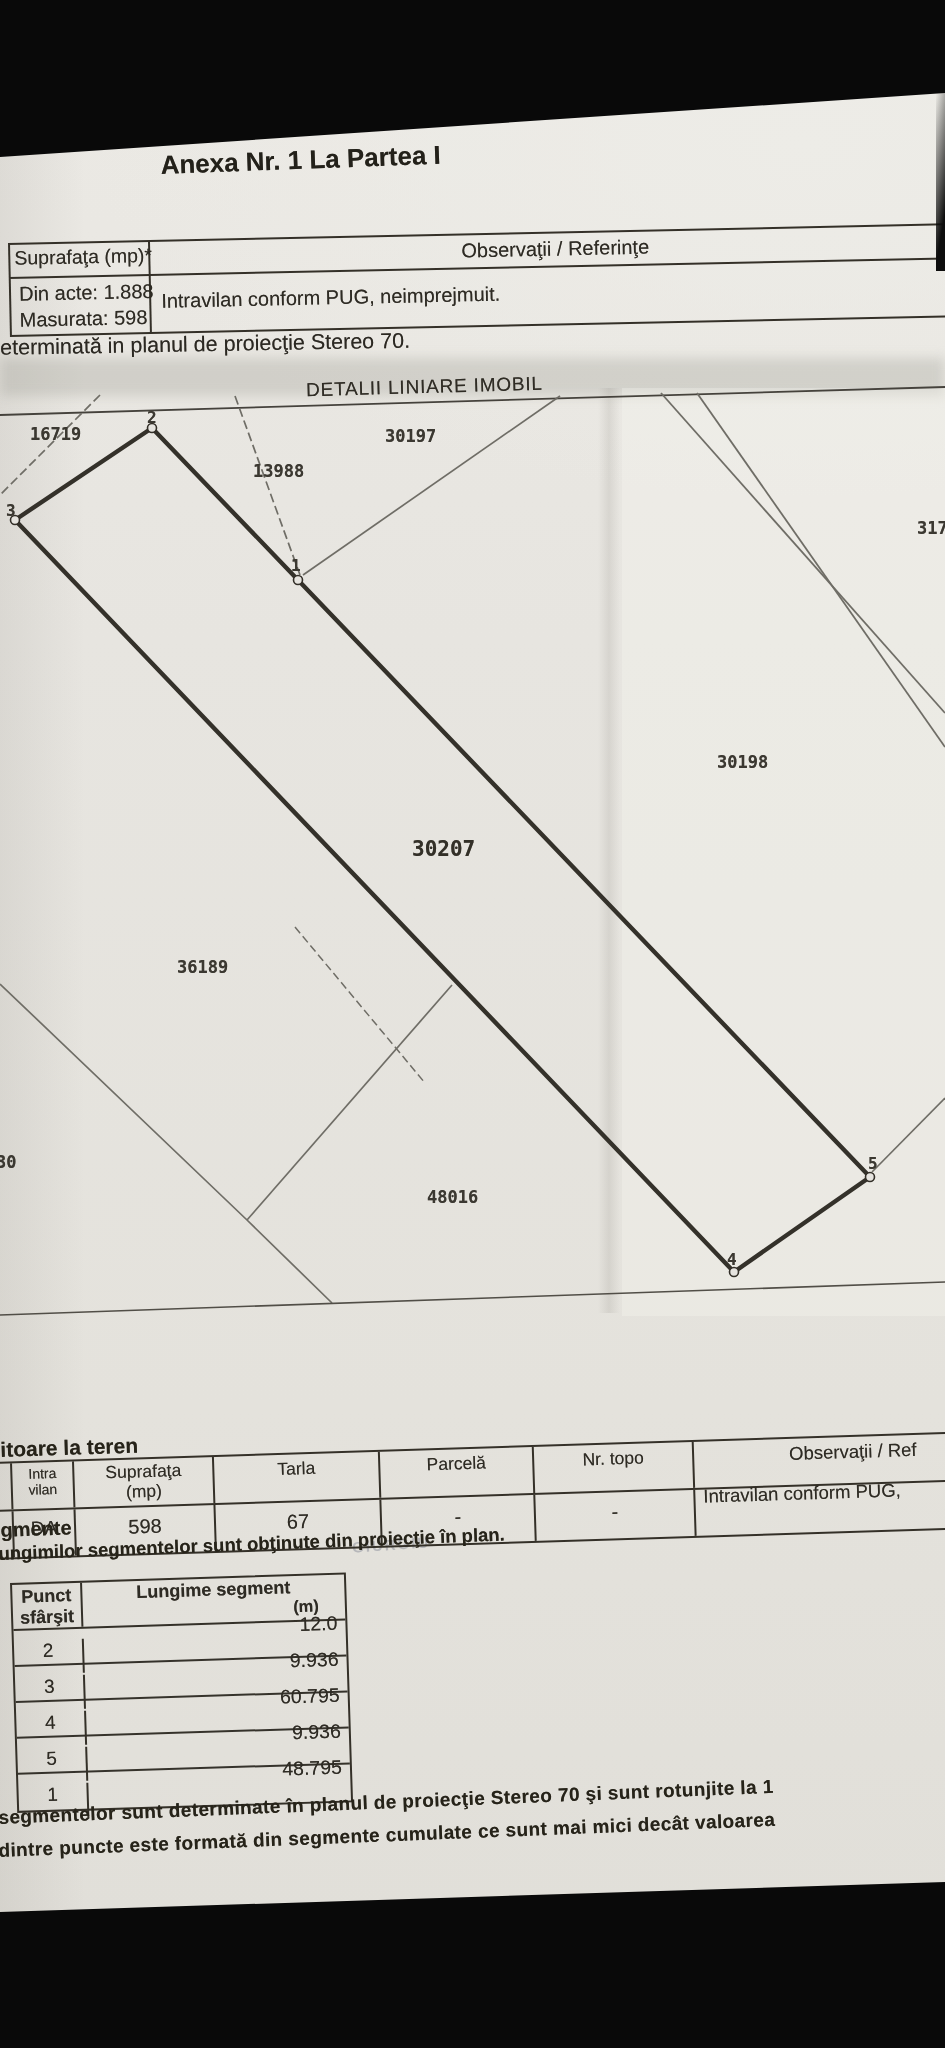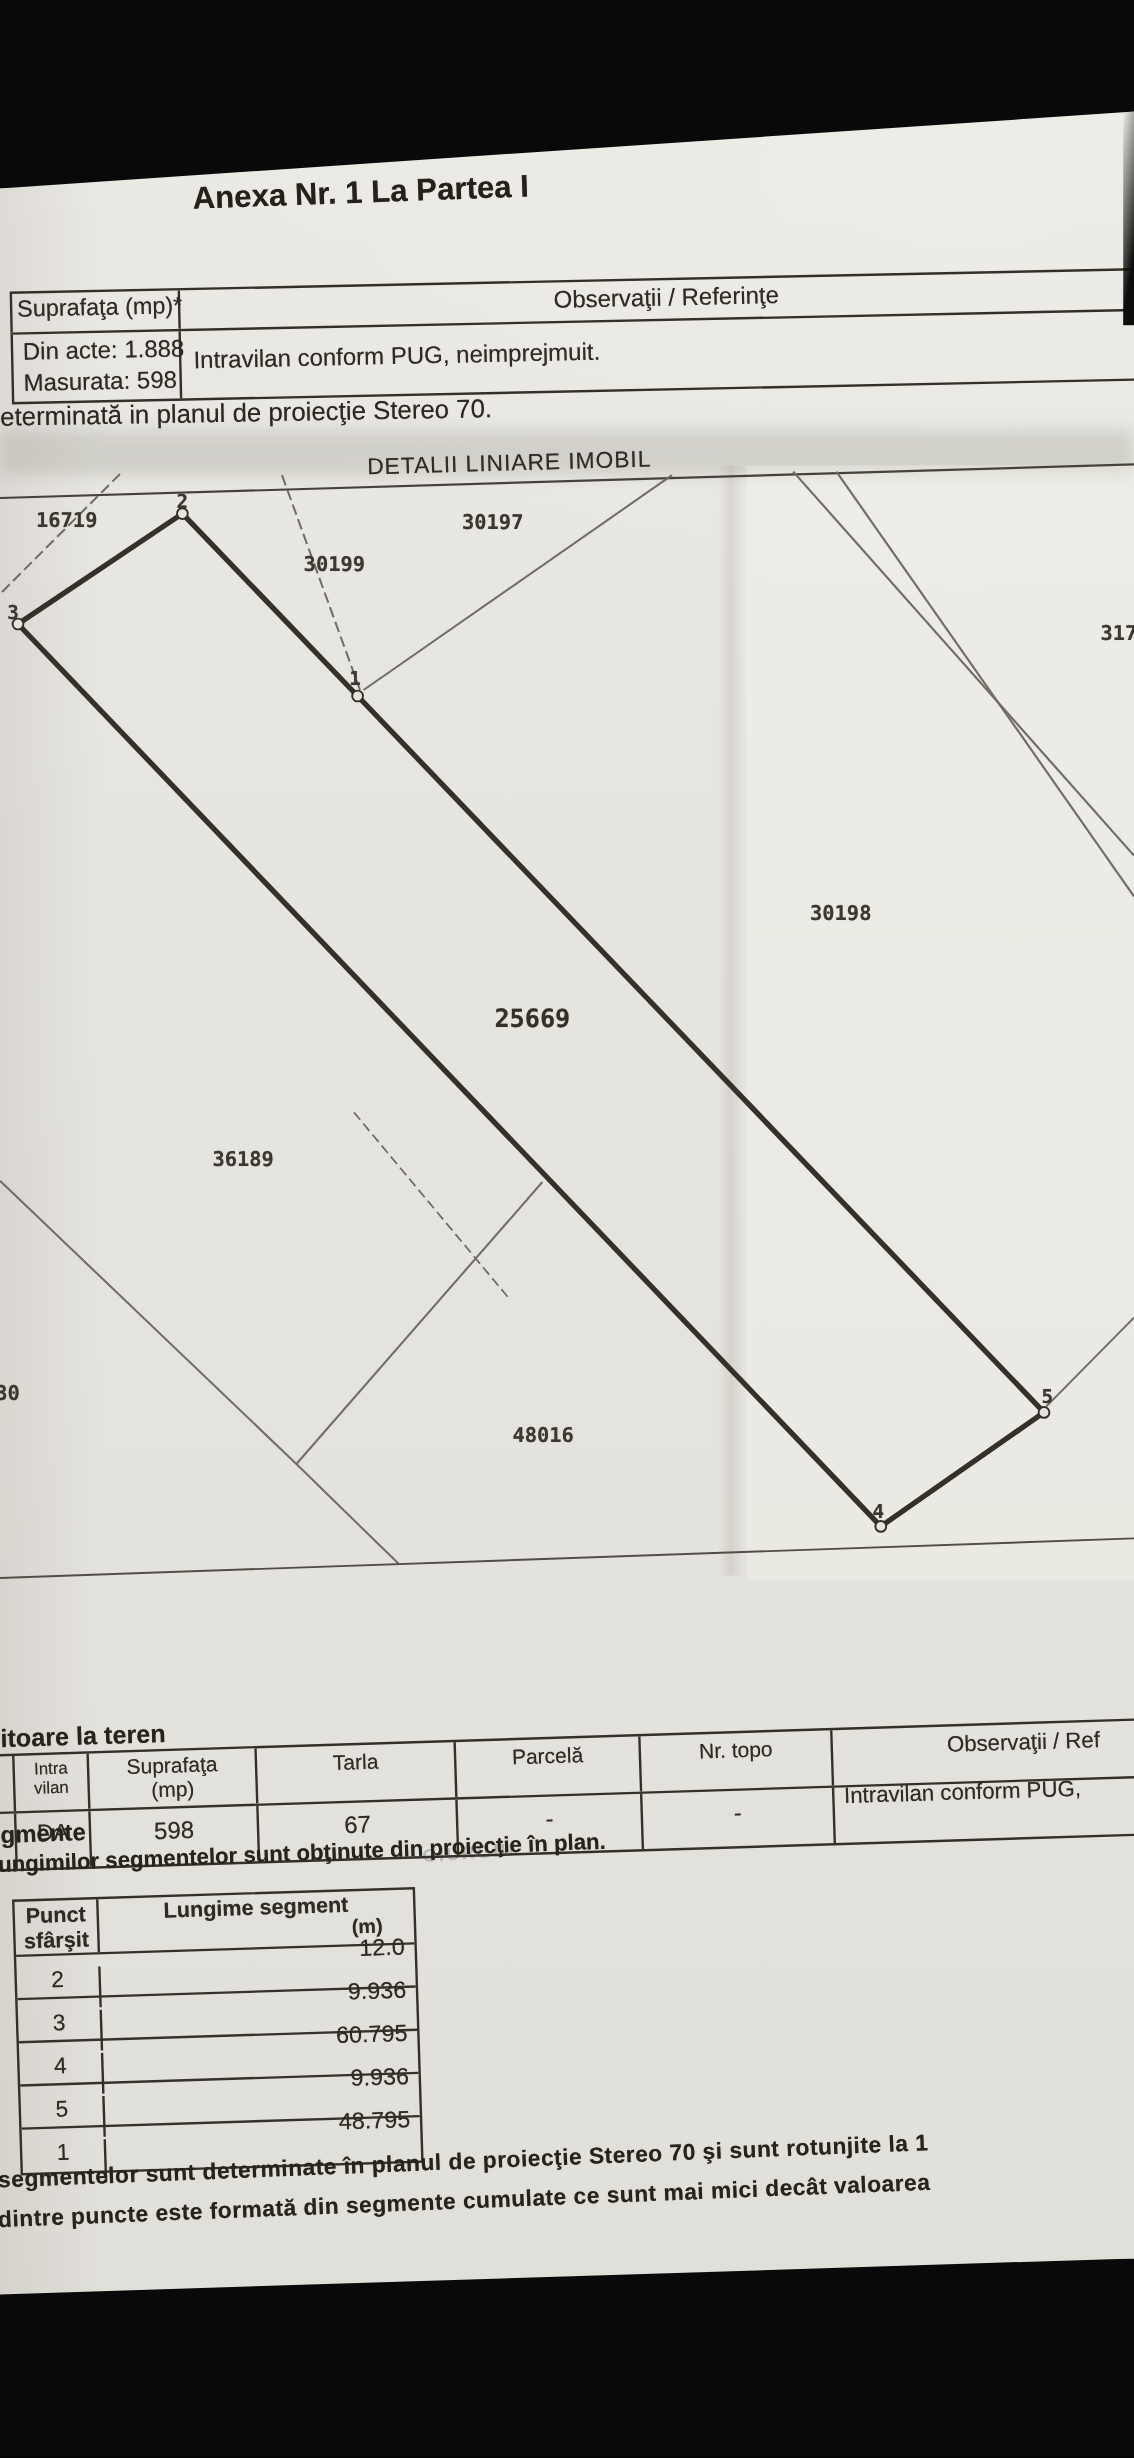--- a/index.html
+++ b/index.html
@@ -144,27 +144,27 @@
     <path d="M298,195 L152,43 L15,135 L734,887 L870,792 Z" fill="none" stroke="#34312a" stroke-width="4.4" stroke-linejoin="round"></path>
     <circle cx="152" cy="43" r="4.5" fill="#e6e4df" stroke="#332f28" stroke-width="1.6"></circle>
     <circle cx="15" cy="135" r="4.5" fill="#e6e4df" stroke="#332f28" stroke-width="1.6"></circle>
     <circle cx="298" cy="195" r="4.5" fill="#e6e4df" stroke="#332f28" stroke-width="1.6"></circle>
     <circle cx="870" cy="792" r="4.5" fill="#e6e4df" stroke="#332f28" stroke-width="1.6"></circle>
     <circle cx="734" cy="887" r="4.5" fill="#e6e4df" stroke="#332f28" stroke-width="1.6"></circle>
   </svg>
 
   <div class="mlabel ink" style="left:30px;top:424px;">16719</div>
   <div class="mlabel vx ink" style="left:147px;top:408px;">2</div>
-  <div class="mlabel ink" style="left:253px;top:461px;">30199</div>
+  <div class="mlabel ink" style="left:253px;top:461px;">13988</div>
   <div class="mlabel ink" style="left:385px;top:426px;">30197</div>
   <div class="mlabel vx ink" style="left:6px;top:501px;">3</div>
   <div class="mlabel vx ink" style="left:291px;top:556px;">1</div>
   <div class="mlabel ink" style="left:917px;top:518px;">317</div>
-  <div class="mlabel ink" style="left:675px;top:752px;text-align:center;">30198</div>
-  <div class="mlabel big ink" style="left:412px;top:837px;">25669</div>
+  <div class="mlabel ink" style="left:717px;top:752px;text-align:center;">30198</div>
+  <div class="mlabel big ink" style="left:412px;top:837px;">30207</div>
   <div class="mlabel ink" style="left:177px;top:957px;">36189</div>
   <div class="mlabel ink" style="left:-4px;top:1152px;">30</div>
   <div class="mlabel ink" style="left:427px;top:1187px;">48016</div>
   <div class="mlabel vx ink" style="left:868px;top:1154px;">5</div>
   <div class="mlabel vx ink" style="left:727px;top:1250px;">4</div>
 
   <div class="teren-title ink">itoare la teren</div>
 
   <div class="teren">
     <div class="tr-row tr-head">

